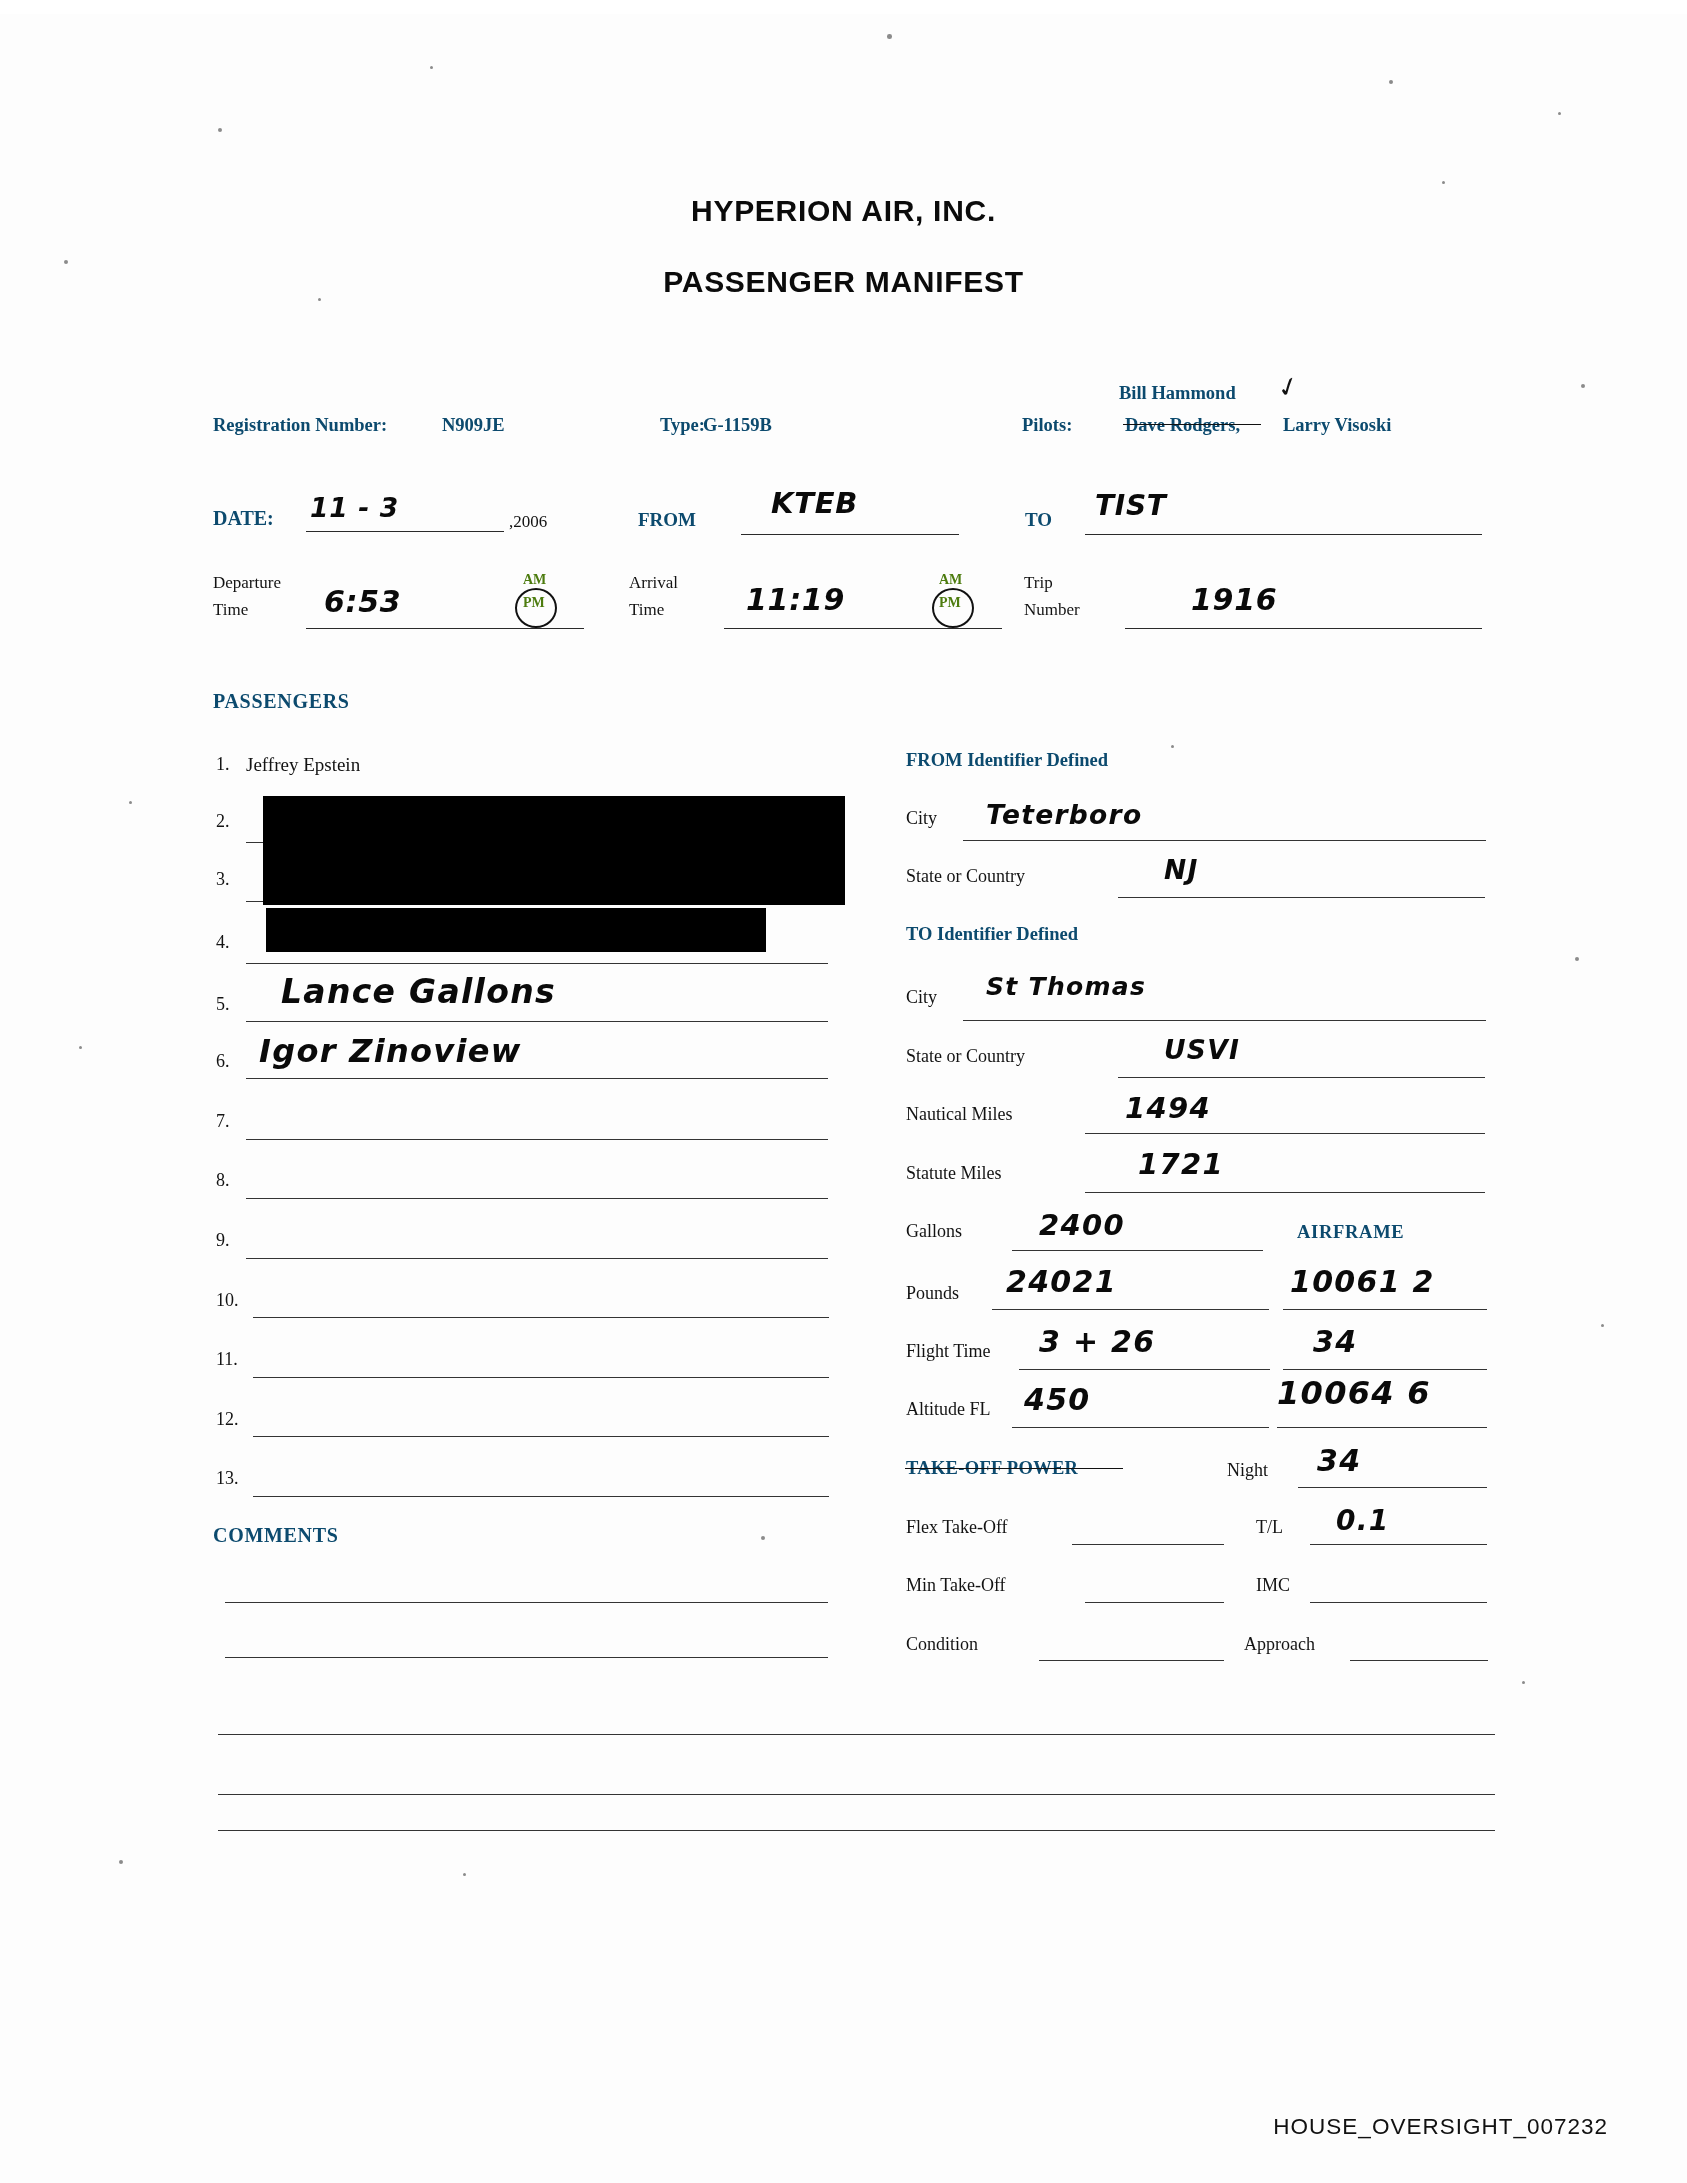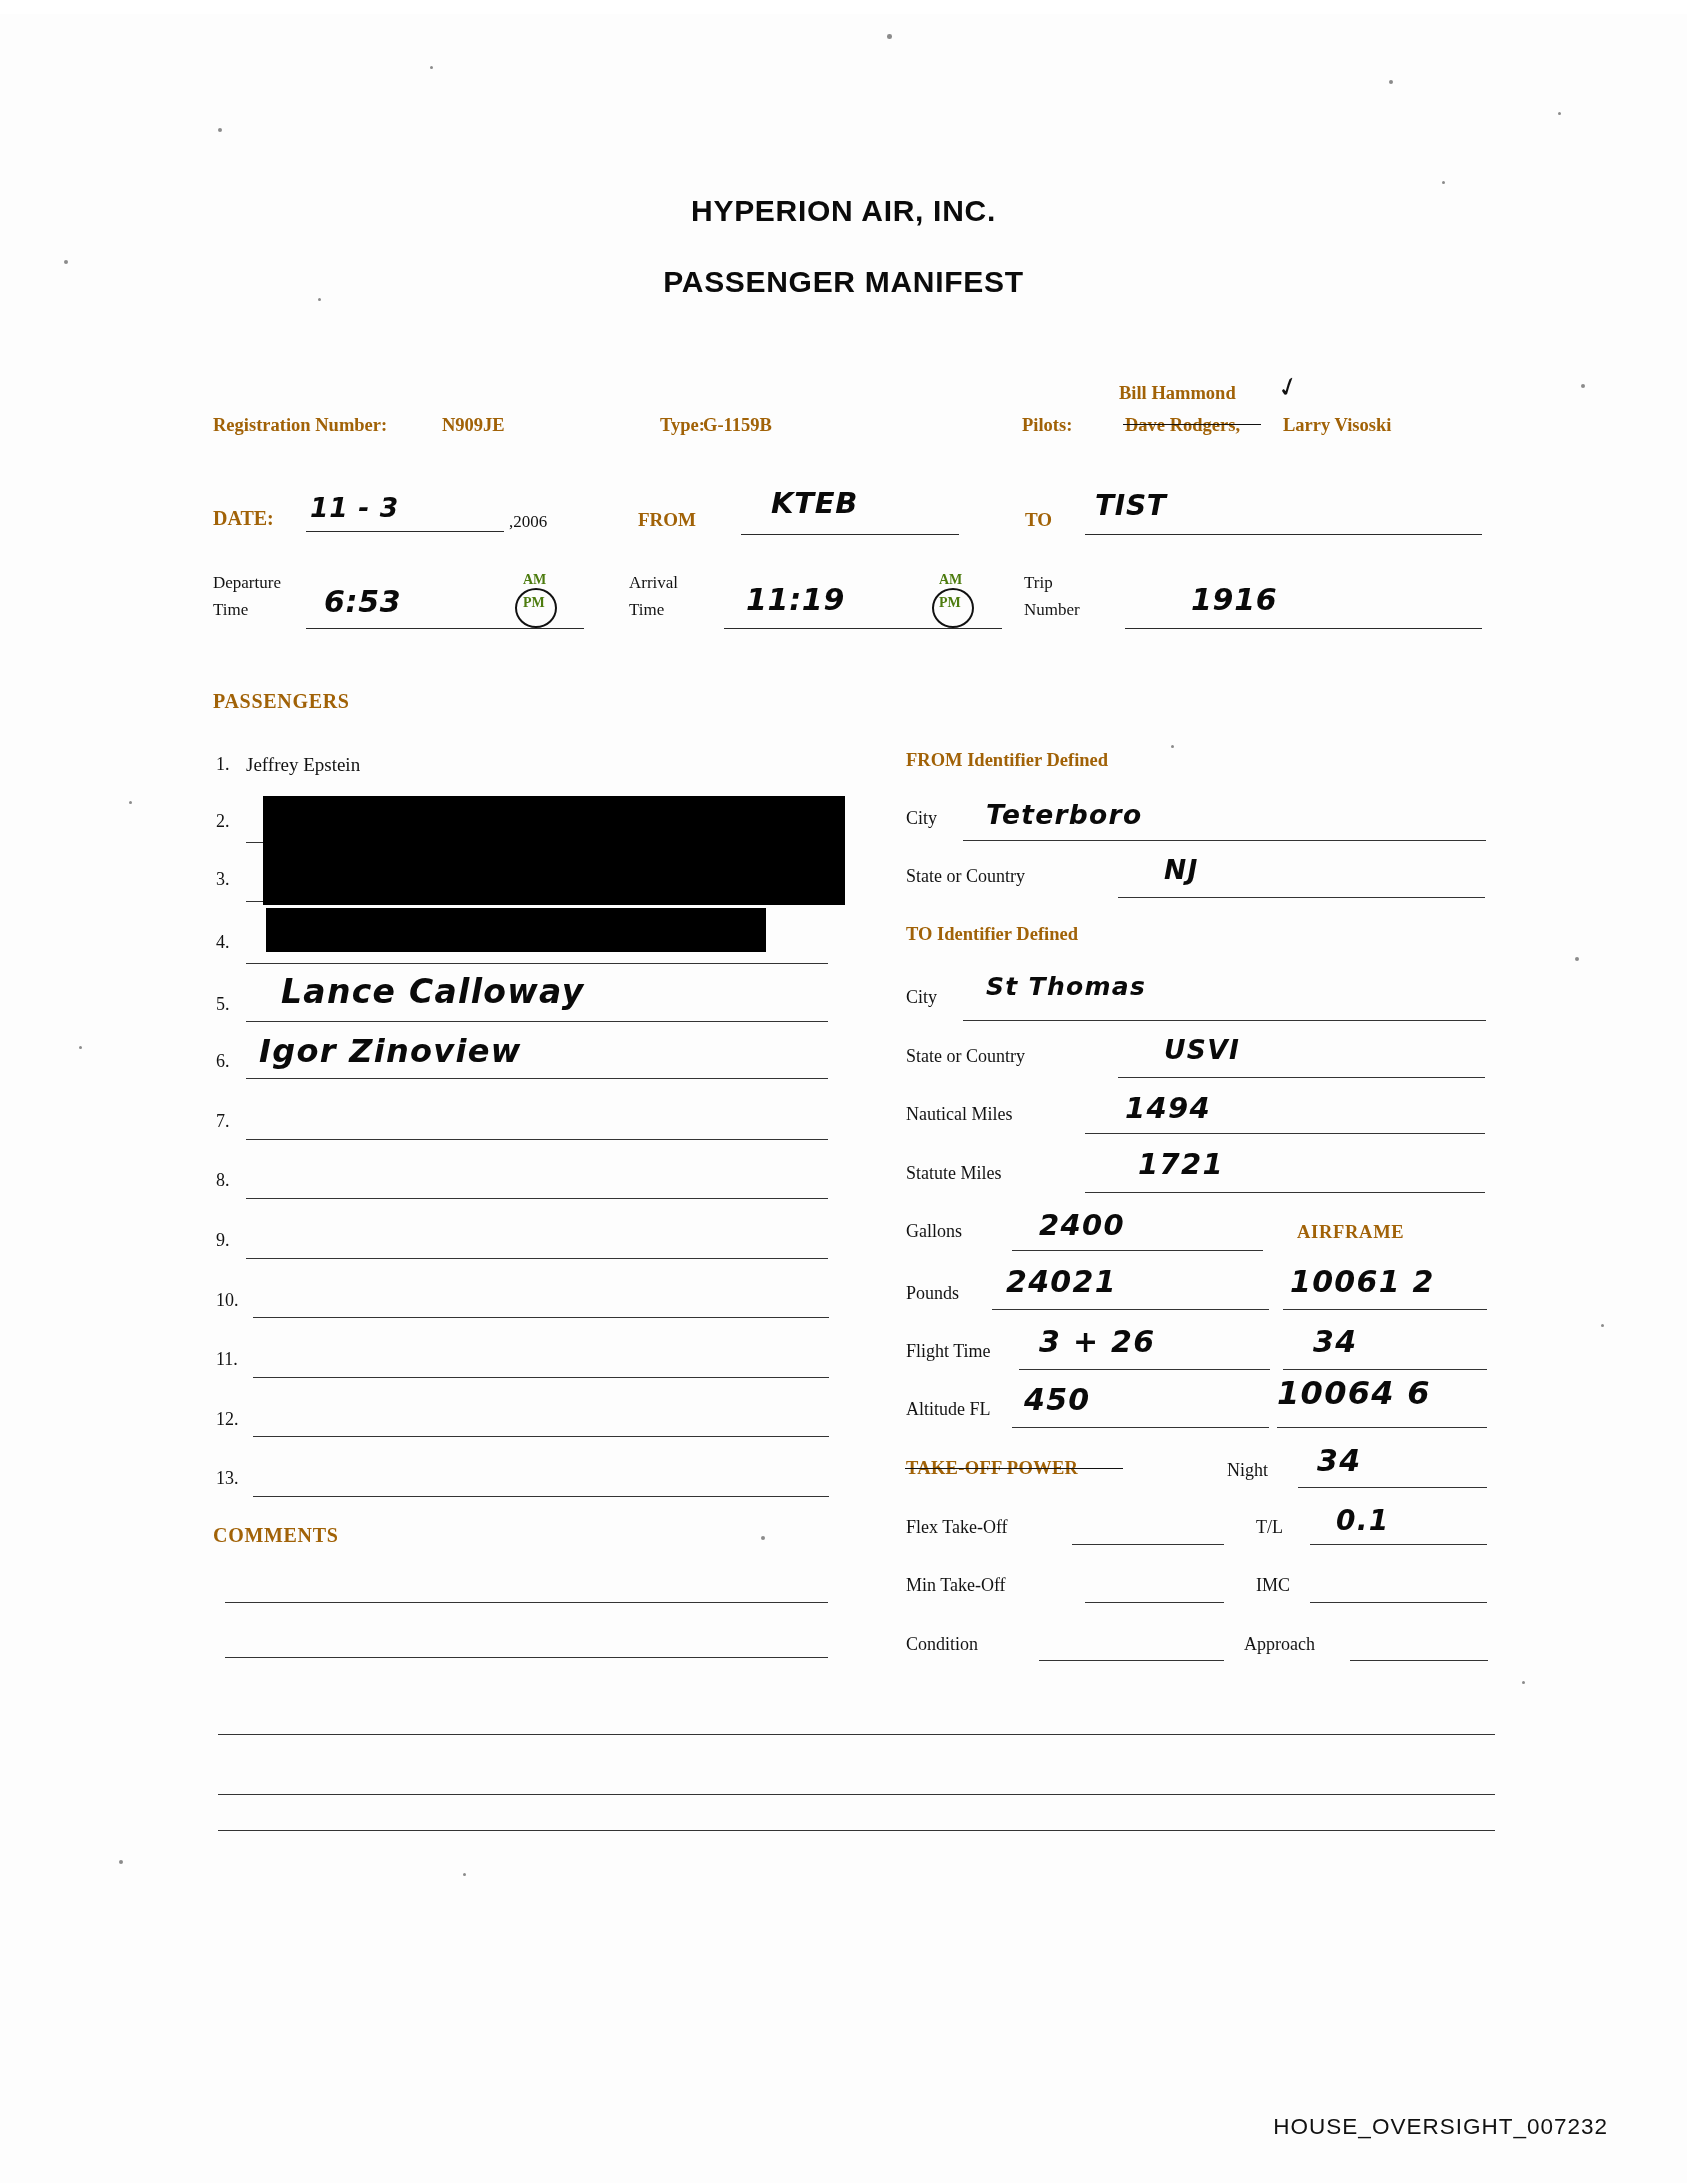--- a/index.html
+++ b/index.html
@@ -45,21 +45,21 @@
     color: #0b0b0b;
   }
   .title1 { top: 180px; font-size: 30px; }
   .title2 { top: 251px; font-size: 30px; }
 
   .lbl {
     position: absolute;
     font-family: "Liberation Serif", serif;
     font-weight: bold;
     font-size: 18px;
-    color: #a16207;
+    color: #0c4a6e;
     white-space: nowrap;
   }
   .lbl-reg { font-size: 18.5px; }
   .plain {
     position: absolute;
     font-family: "Liberation Serif", serif;
     font-size: 18px;
     color: #131313;
     white-space: nowrap;
   }
@@ -215,21 +215,21 @@
 
   <div class="pnum" style="left:216px;top:855px;">3.</div>
   <div class="thinrule" style="left:246px;top:887px;width:582px;"></div>
   <div class="redact" style="left:263px;top:822px;width:582px;height:69px;"></div>
 
   <div class="pnum" style="left:216px;top:918px;">4.</div>
   <div class="thinrule" style="left:246px;top:949px;width:582px;"></div>
   <div class="redact" style="left:266px;top:894px;width:500px;height:44px;"></div>
 
   <div class="pnum" style="left:216px;top:980px;">5.</div>
-  <div class="hand" style="left:281px;top:958px;font-size:33px;letter-spacing:1.3px;">Lance Calloway</div>
+  <div class="hand" style="left:281px;top:958px;font-size:33px;letter-spacing:1.3px;">Lance Gallons</div>
   <div class="thinrule" style="left:246px;top:1007px;width:582px;"></div>
 
   <div class="pnum" style="left:216px;top:1037px;">6.</div>
   <div class="hand" style="left:259px;top:1018px;font-size:32px;letter-spacing:1.3px;">Igor Zinoview</div>
   <div class="thinrule" style="left:246px;top:1064px;width:582px;"></div>
 
   <div class="pnum" style="left:216px;top:1097px;">7.</div>
   <div class="thinrule" style="left:246px;top:1125px;width:582px;"></div>
   <div class="pnum" style="left:216px;top:1156px;">8.</div>
   <div class="thinrule" style="left:246px;top:1184px;width:582px;"></div>

